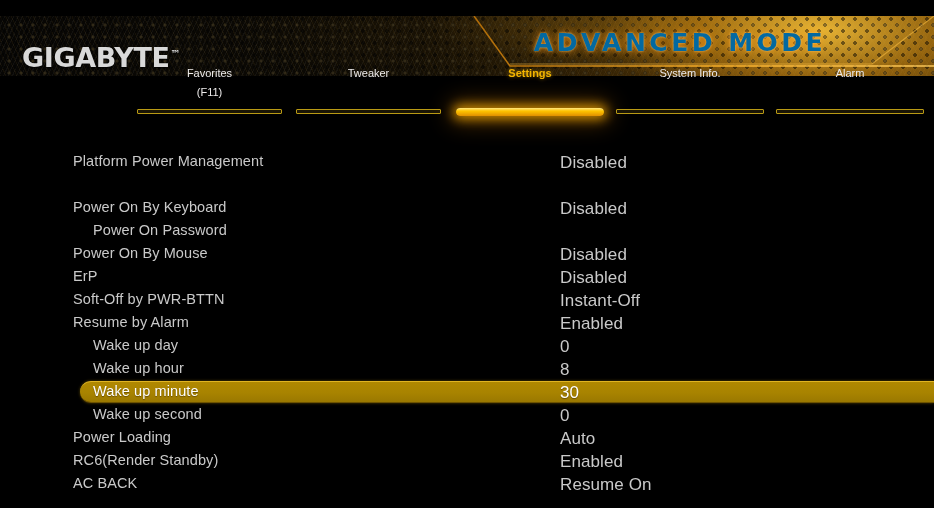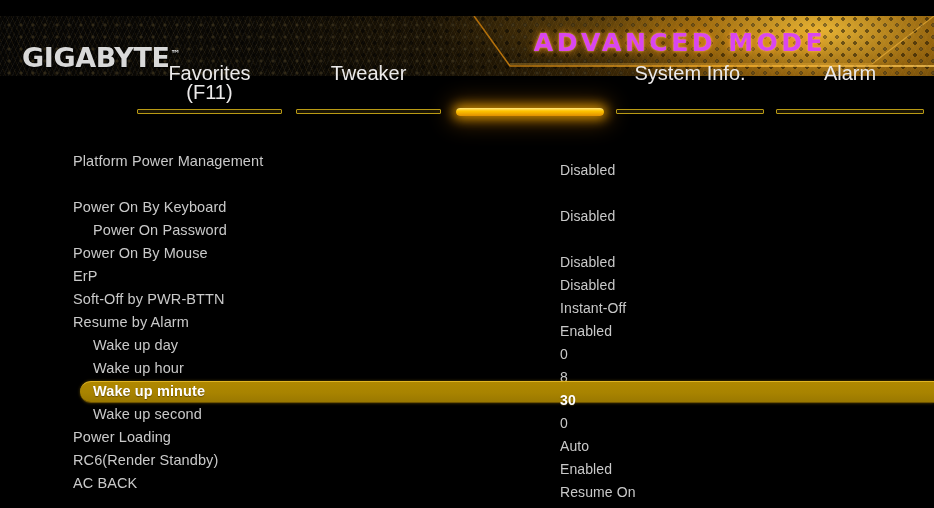--- a/index.html
+++ b/index.html
@@ -89,21 +89,21 @@
   #advanced-mode-text {
     position: absolute;
     left: 520px;
     top: 12px;
     width: 320px;
     text-align: center;
     font-family: "DejaVu Sans", sans-serif;
     font-size: 25px;
     font-weight: 700;
     letter-spacing: 3.5px;
-    color: #d946ef;
+    color: #0369a1;
     text-shadow: 0 0 9px rgba(255,150,20,0.85), 0 0 2px rgba(255,220,140,0.9);
     white-space: nowrap;
   }
 
   #gigabyte-logo {
     position: absolute;
     left: 22px;
     top: 26px;
     font-family: "DejaVu Sans", sans-serif;
     font-size: 27px;
@@ -133,21 +133,21 @@
   .tab {
     position: absolute;
     top: 0;
     height: 58px;
     text-align: center;
     cursor: default;
   }
 
   .tab-label {
     display: block;
-    font-size: 20px;
+    font-size: 11px;
     color: #eceaea;
     line-height: 19px;
     padding-top: 4px;
     white-space: pre-line;
   }
 
   .tab.active .tab-label {
     color: #f3b500;
     font-weight: 600;
     text-shadow: 0 0 4px rgba(243,181,0,0.55);
@@ -209,34 +209,34 @@
     top: 2px;
     font-size: 14.5px;
     color: #c9c9c9;
     white-space: nowrap;
     letter-spacing: 0.1px;
   }
 
   .row-value {
     position: absolute;
     left: 560px;
-    top: 11px;
-    font-size: 14px;
+    top: 2px;
+    font-size: 17px;
     color: #c9c9c9;
     white-space: nowrap;
     letter-spacing: 0.1px;
   }
 
   .row.indent .row-label { left: 93px; }
   .row.top    .row-label { left: 73px; }
 
   .row.selected .row-label,
   .row.selected .row-value {
     color: #ffffff;
-    font-weight: 700;
+    font-weight: 400;
     text-shadow: 0 1px 1px rgba(70,50,0,0.65);
     text-align: center;
   }
 </style>
 </head>
 <body>
 
 <div id="screen">
 
   <div id="header">
@@ -266,20 +266,21 @@
       <div class="tab" style="left: 137px; width: 145px;">
         <span class="tab-label">Favorites
 (F11)</span>
         <div class="tab-underline"></div>
       </div>
       <div class="tab" style="left: 296px; width: 145px;">
         <span class="tab-label">Tweaker</span>
         <div class="tab-underline"></div>
       </div>
       <div class="tab active" style="left: 456px; width: 148px;">
+        <span class="tab-label">Settings</span>
         <div class="tab-underline"></div>
       </div>
       <div class="tab" style="left: 616px; width: 148px;">
         <span class="tab-label">System Info.</span>
         <div class="tab-underline"></div>
       </div>
       <div class="tab" style="left: 776px; width: 148px;">
         <span class="tab-label">Alarm</span>
         <div class="tab-underline"></div>
       </div>

